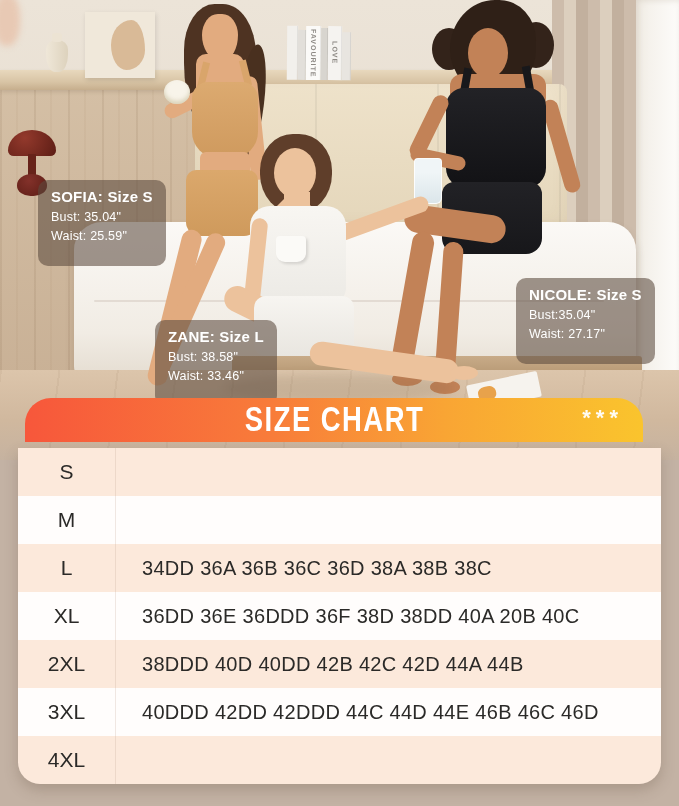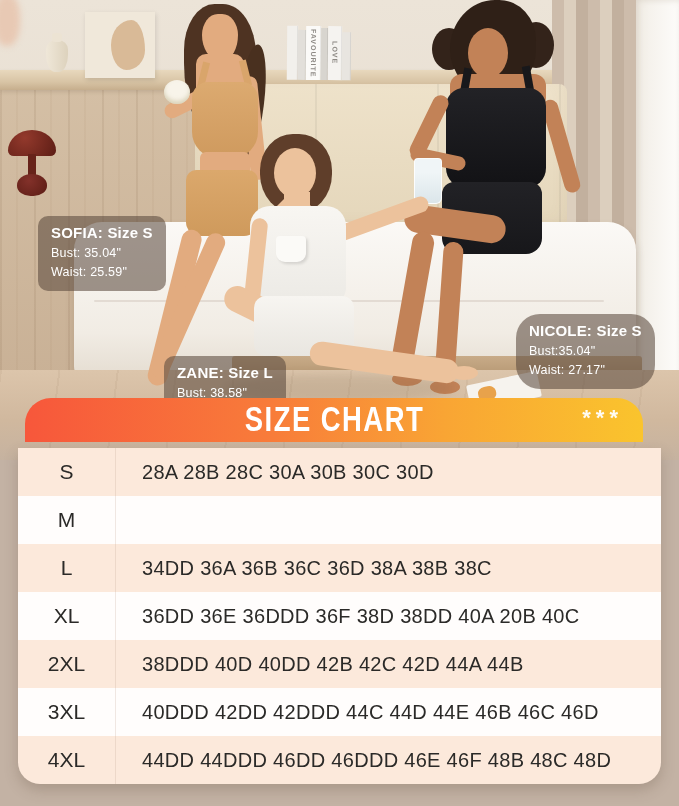--- a/index.html
+++ b/index.html
@@ -114,26 +114,26 @@
   .nicole .glass { left:16px; top:158px; width:28px; height:46px; background:linear-gradient(180deg,#f0f5f7 30%,#dbe6ea); border:1px solid rgba(255,255,255,.85); border-radius:4px 4px 6px 6px; }
   .nicole .armL { left:142px; top:100px; width:16px; height:96px; border-radius:8px; transform:rotate(-16deg); transform-origin:top center; }
   .nicole .shorts { left:44px; top:182px; width:100px; height:72px; background:linear-gradient(180deg,#222226,#17171a); border-radius:12px 12px 16px 16px; }
   .nicole .thigh { left:6px; top:210px; width:102px; height:28px; border-radius:14px; transform:rotate(8deg); }
   .nicole .shin1 { left:16px; top:232px; width:22px; height:148px; border-radius:11px; transform:rotate(10deg); transform-origin:top center; }
   .nicole .shin2 { left:46px; top:242px; width:20px; height:142px; border-radius:10px; transform:rotate(4deg); transform-origin:top center; }
   .nicole .foot1 { left:-6px; top:372px; width:30px; height:14px; border-radius:50%; }
   .nicole .foot2 { left:32px; top:380px; width:30px; height:14px; border-radius:50%; }
 
   
-  .tag { position:absolute; background:rgba(92,74,62,.58); border-radius:10px; padding:8px 13px 9px; color:#fff; z-index:8;margin-top:36px; }
+  .tag { position:absolute; background:rgba(92,74,62,.58); border-radius:10px; padding:8px 13px 20px; color:#fff; z-index:8; }
   .tag .t { font-size:15px; font-weight:600; letter-spacing:.2px; margin-bottom:3px; }
   .tag .m { font-size:12.5px; font-weight:400; letter-spacing:.2px; line-height:1.5; }
   .tag-sofia { left:38px; top:180px; }
-  .tag-zane { left:164px; top:320px; }
-  .tag-nicole { left:516px; top:278px;border-radius:24px; }
+  .tag-zane { left:155px; top:320px; }
+  .tag-nicole { left:516px; top:278px; }
 
   
   .chart-header { position:absolute; left:25px; top:398px; width:618px; height:44px; z-index:10;
     background:linear-gradient(90deg,#f7573b 0%,#f87c3a 40%,#f9a534 68%,#fac42d 100%);
     border-radius:26px 26px 0 0; display:flex; align-items:center; justify-content:center; }
   .chart-title { color:#fff; font-size:28px; font-weight:700; letter-spacing:1.5px; transform:scaleY(1.25) scaleX(.98); }
   .chart-stars { position:absolute; right:20px; top:50%; transform:translateY(-56%); color:rgba(255,255,255,.95); font-size:22px; font-weight:700; letter-spacing:5px; }
   .chart-body { position:absolute; left:18px; top:448px; width:643px; z-index:9; border-radius:0 0 22px 22px; overflow:hidden; box-shadow:0 6px 14px rgba(90,70,55,.25); }
   .row { display:flex; align-items:stretch; height:48px; }
   .row.odd { background:#fce9db; }
@@ -253,21 +253,20 @@
   </div>
 
   <div class="chart-header">
     <span class="chart-title">SIZE CHART</span>
     <span class="chart-stars">***</span>
   </div>
 
   <div class="chart-body">
     <div class="row odd">
       <div class="size-cell">S</div>
-      <div class="values-cell">28A 28B 28C 30A 30B 30C 30D</div>
     </div>
     <div class="row even">
       <div class="size-cell">M</div>
     </div>
     <div class="row odd">
       <div class="size-cell">L</div>
       <div class="values-cell">34DD 36A 36B 36C 36D 38A 38B 38C</div>
     </div>
     <div class="row even">
       <div class="size-cell">XL</div>
@@ -276,17 +275,16 @@
     <div class="row odd">
       <div class="size-cell">2XL</div>
       <div class="values-cell">38DDD 40D 40DD 42B 42C 42D 44A 44B</div>
     </div>
     <div class="row even">
       <div class="size-cell">3XL</div>
       <div class="values-cell">40DDD 42DD 42DDD 44C 44D 44E 46B 46C 46D</div>
     </div>
     <div class="row odd">
       <div class="size-cell">4XL</div>
-      <div class="values-cell">44DD 44DDD 46DD 46DDD 46E 46F 48B 48C 48D</div>
     </div>
   </div>
 
 </div>
 
 </body></html>

